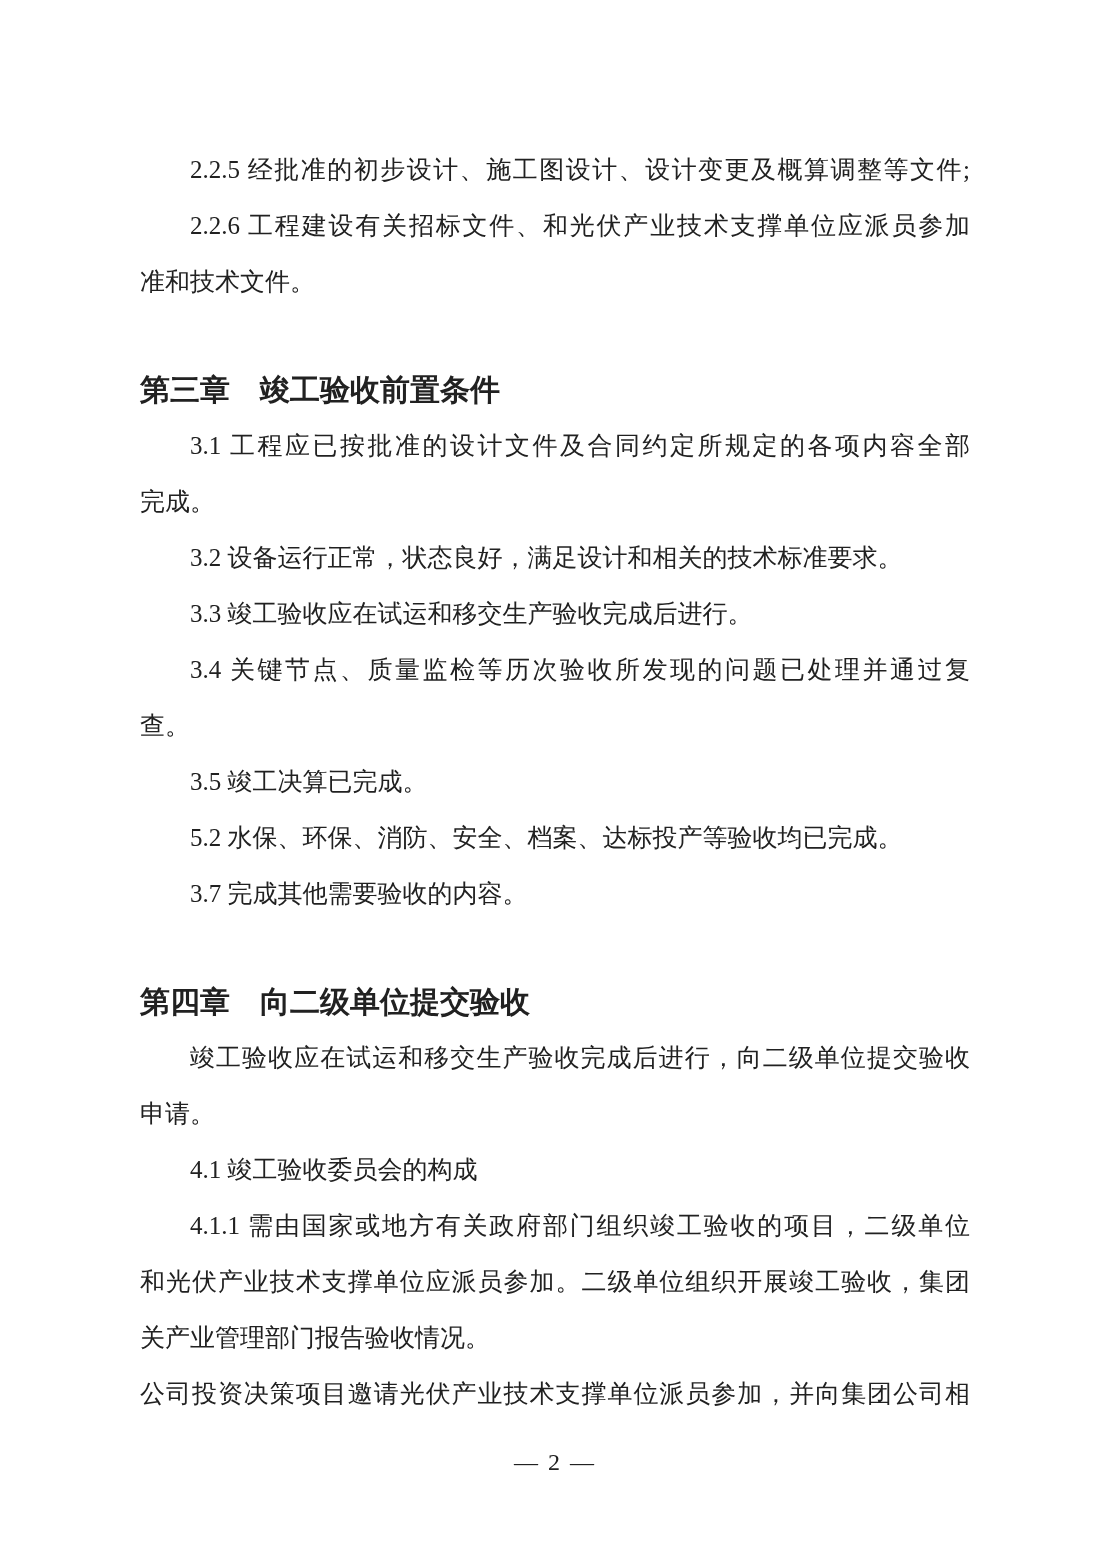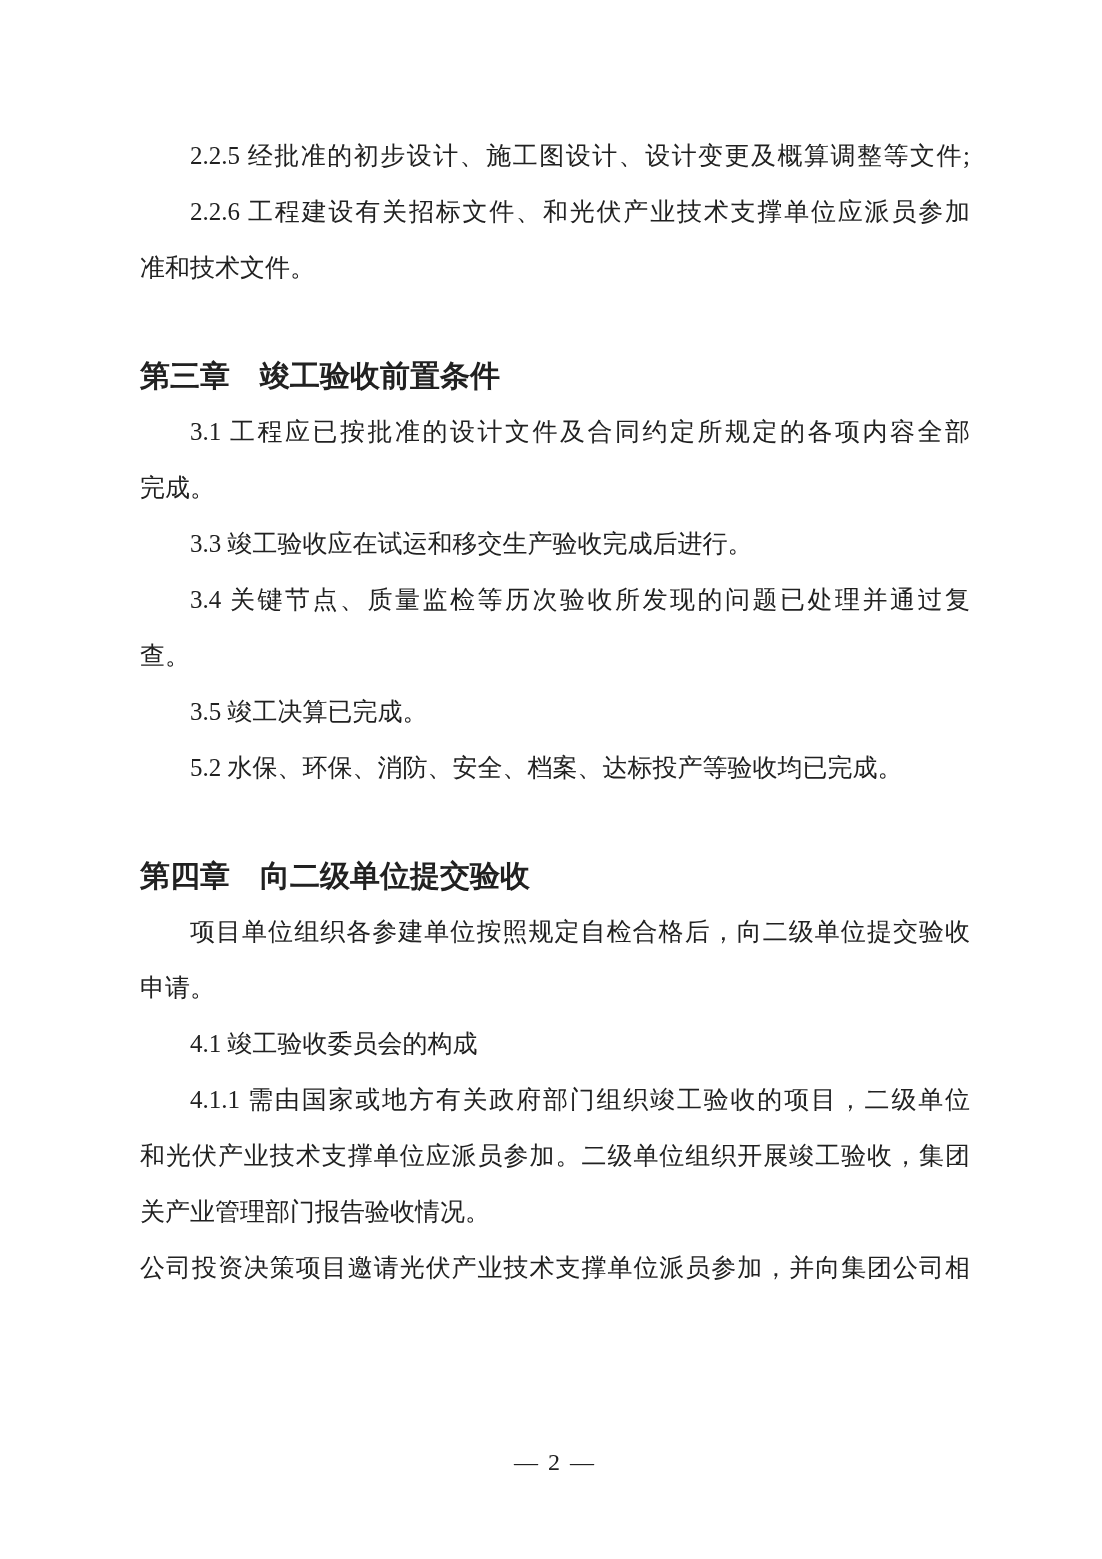--- a/index.html
+++ b/index.html
@@ -12,21 +12,21 @@
     width: 1102px;
     height: 1559px;
     background: #ffffff;
     overflow: hidden;
     font-family: "Liberation Serif", "DejaVu Serif", serif;
     color: #212121;
   }
   .content {
     position: absolute;
     left: 140px;
-    top: 128px;
+    top: 142px;
     width: 830px;
   }
   .body, .subheading, .chapter {
     height: 56px;
     line-height: 56px;
     font-size: 25px;
     white-space: nowrap;
   }
   .body.fill, .subheading.fill {
     white-space: normal;
@@ -63,27 +63,29 @@
 <body>
 
 <main class="page">
   <div class="content">
       <div class="body indent fill">2.2.5 经批准的初步设计、施工图设计、设计变更及概算调整等文件;</div>
       <div class="body indent fill">2.2.6 工程建设有关招标文件、和光伏产业技术支撑单位应派员参加</div>
       <div class="body">准和技术文件。</div>
       <div class="chapter">第三章　竣工验收前置条件</div>
       <div class="body indent fill">3.1 工程应已按批准的设计文件及合同约定所规定的各项内容全部</div>
       <div class="body">完成。</div>
+      <div class="body indent">3.2 设备运行正常，状态良好，满足设计和相关的技术标准要求。</div>
       <div class="body indent">3.3 竣工验收应在试运和移交生产验收完成后进行。</div>
       <div class="body indent fill">3.4 关键节点、质量监检等历次验收所发现的问题已处理并通过复</div>
       <div class="body">查。</div>
       <div class="body indent">3.5 竣工决算已完成。</div>
       <div class="body indent">5.2 水保、环保、消防、安全、档案、达标投产等验收均已完成。</div>
+      <div class="body indent">3.7 完成其他需要验收的内容。</div>
       <div class="chapter">第四章　向二级单位提交验收</div>
-      <div class="body indent fill">项目单位组织各参建单位按照规定自检合格后，向二级单位提交验收</div>
+      <div class="body indent fill">竣工验收应在试运和移交生产验收完成后进行，向二级单位提交验收</div>
       <div class="body">申请。</div>
       <div class="subheading indent">4.1 竣工验收委员会的构成</div>
       <div class="body indent fill">4.1.1 需由国家或地方有关政府部门组织竣工验收的项目，二级单位</div>
       <div class="body fill">和光伏产业技术支撑单位应派员参加。二级单位组织开展竣工验收，集团</div>
       <div class="body">关产业管理部门报告验收情况。</div>
       <div class="body fill">公司投资决策项目邀请光伏产业技术支撑单位派员参加，并向集团公司相</div>
     </div>
   <div class="footer">
     <span>— 2 —</span>
   </div>

